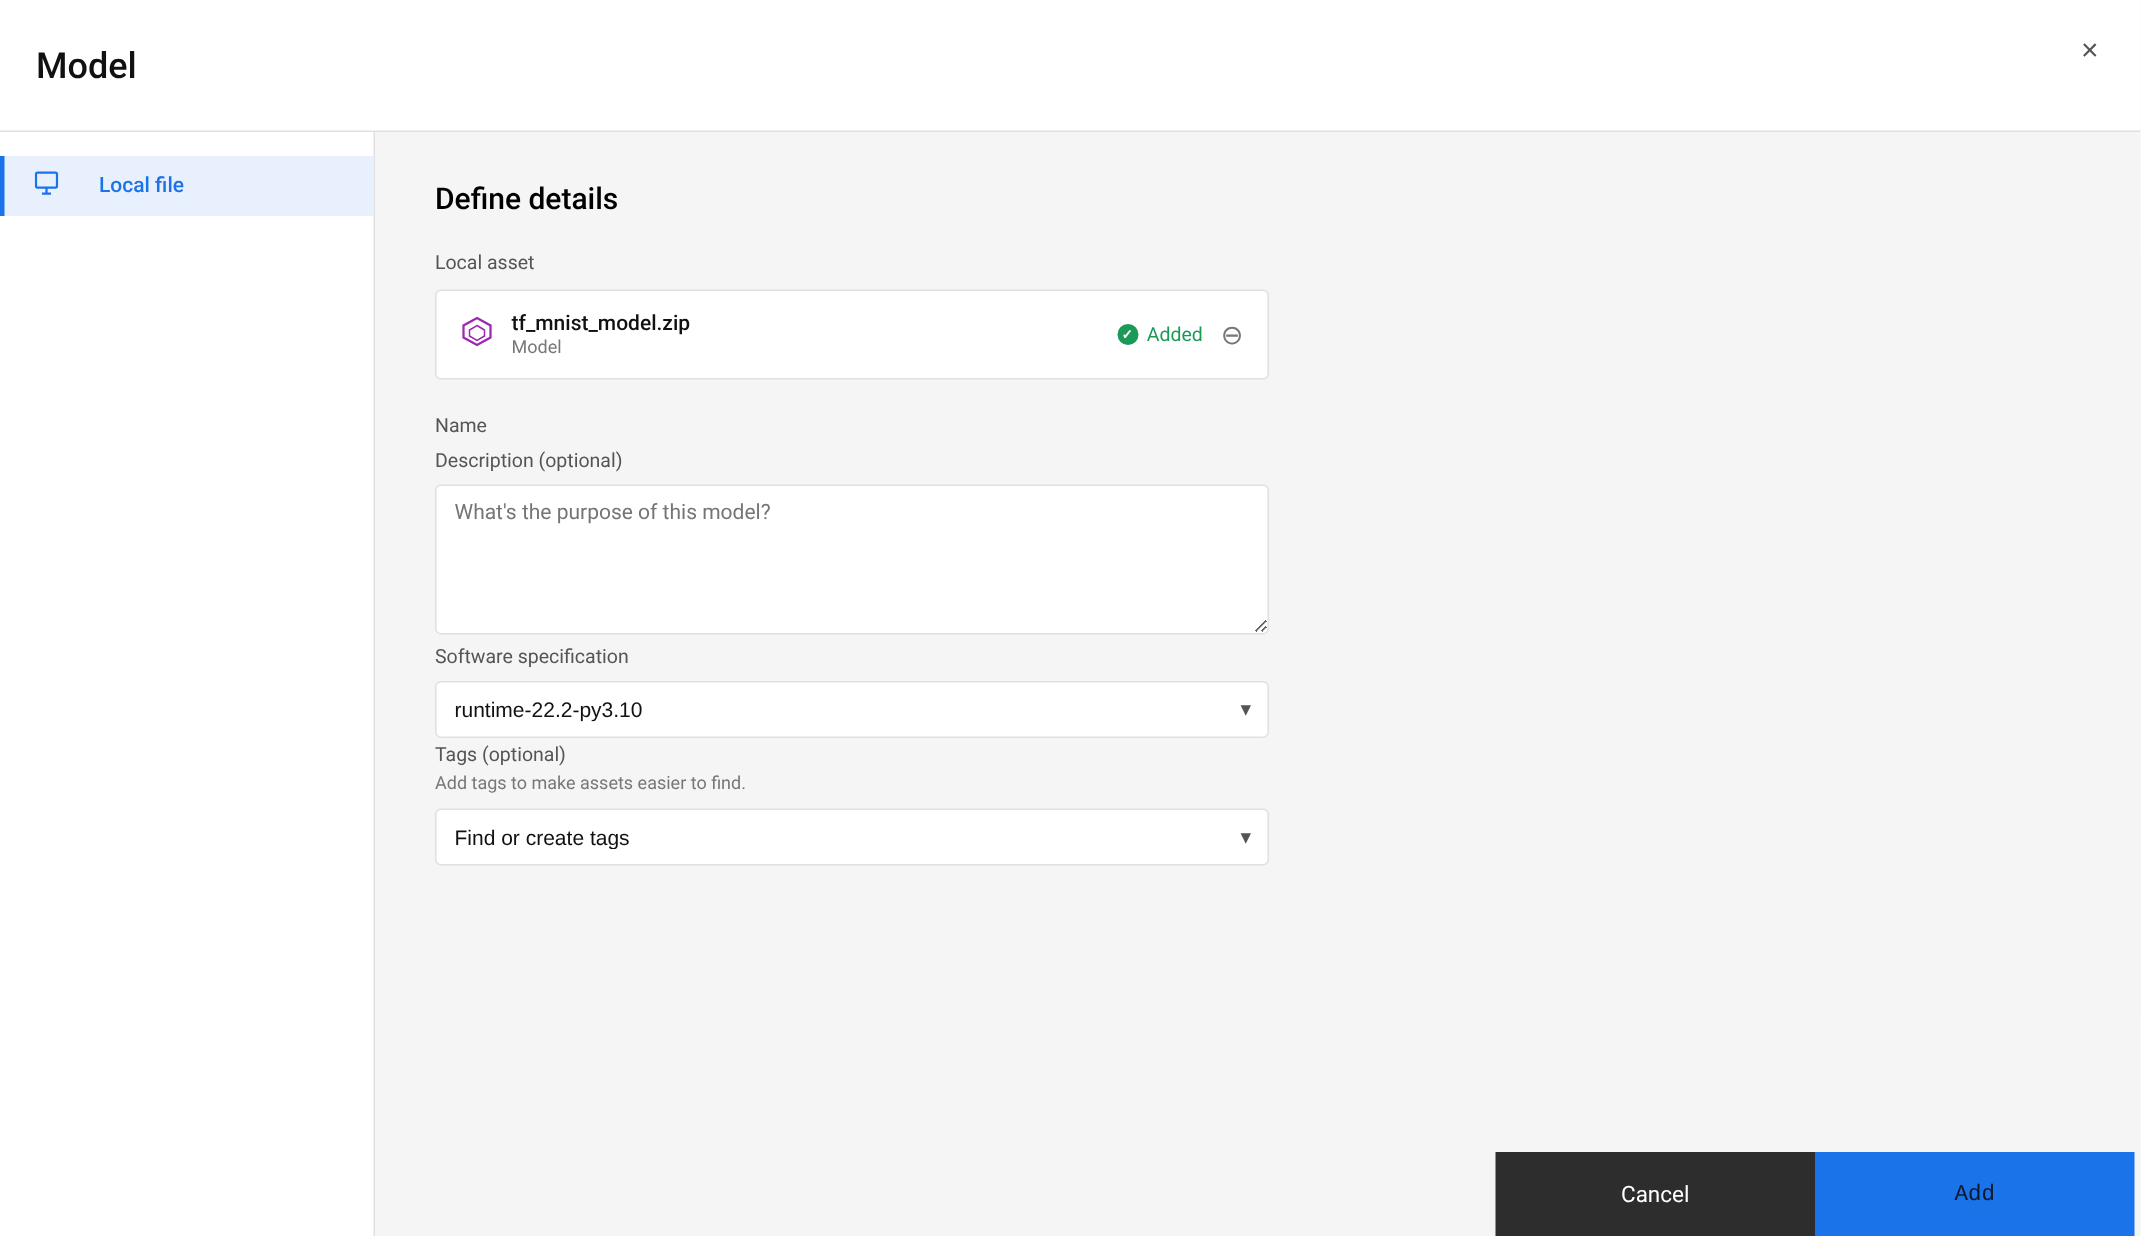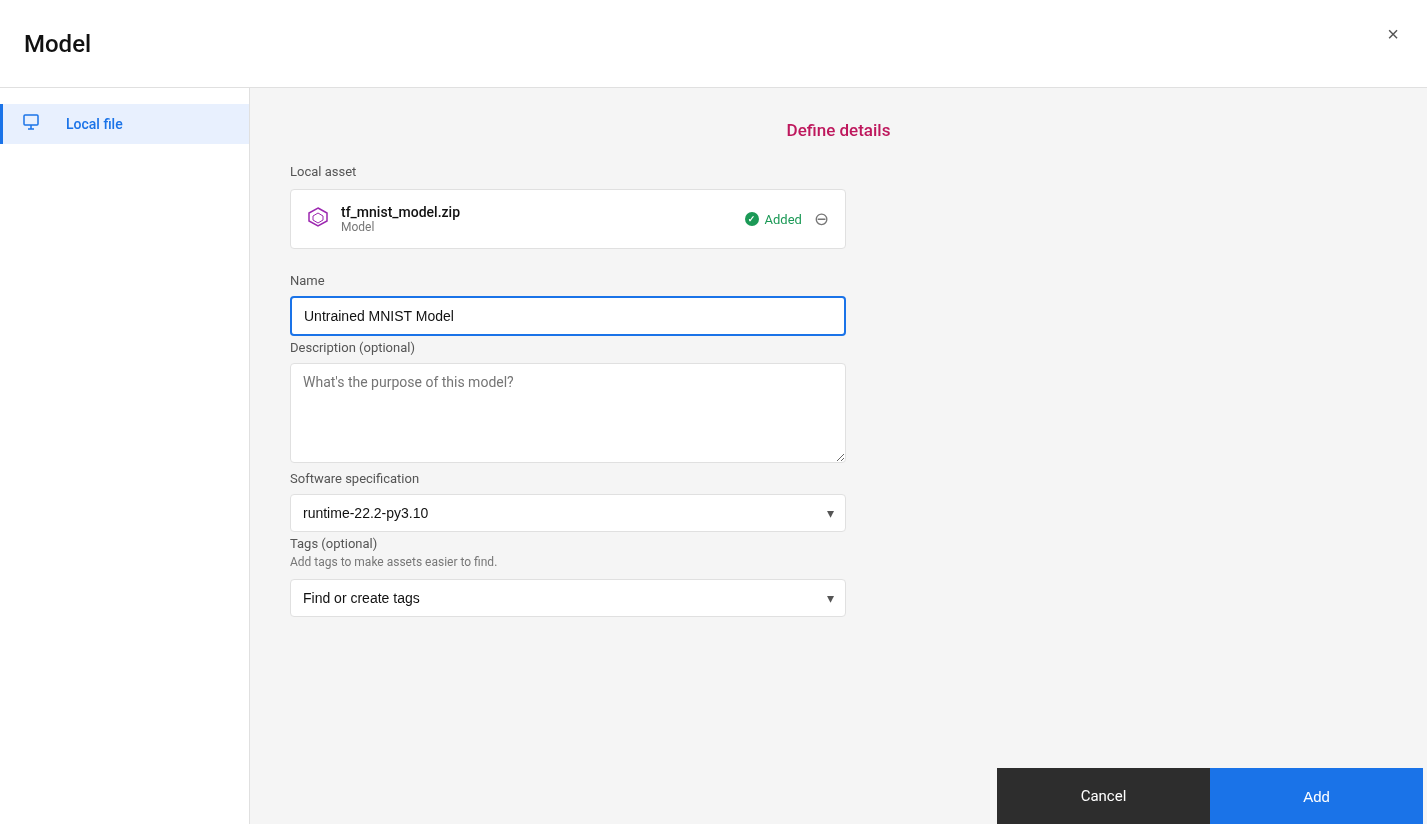--- a/index.html
+++ b/index.html
@@ -92,25 +92,24 @@
 
     
     .main {
       flex: 1;
       background: #f5f5f5;
       padding: 32px 40px;
       overflow-y: auto;
     }
 
     .section-title {
-      font-size: 17px;
+      font-size: 20px;
       font-weight: 500;
-      color: #be185d;
+      color: #000000;
       margin-bottom: 24px;
-      text-align: center;
     }
 
     
     .local-asset-label {
       font-size: 13px;
       color: #555;
       margin-bottom: 10px;
     }
     .asset-card {
       background: #fff;
@@ -256,24 +255,24 @@
       border: none;
       color: #fff;
       font-size: 15px;
       cursor: pointer;
       font-family: inherit;
     }
     .add-btn {
       flex: 1;
       background: #1a73e8;
       border: none;
-      color: #ffffff;
+      color: #0f172a;
       font-size: 15px;
       cursor: pointer;
-      font-family: Liberation Sans, sans-serif;
+      font-family: Liberation Mono, monospace;
     }
   </style>
 </head>
 <body>
 
 <div class="header">
   <span class="header-title">Model</span>
   <button class="close-btn">×</button>
 </div>
 
@@ -309,21 +308,20 @@
       </div>
       <div class="asset-status">
         <div class="asset-status-dot"></div>
         <span>Added</span>
       </div>
       <button class="asset-remove-btn">⊖</button>
     </div>
 
     <div class="field-group">
       <div class="field-label">Name</div>
-      <input class="text-input" type="text" value="Untrained MNIST Model" style="">
     </div>
 
     <div class="field-group">
       <div class="field-label">Description (optional)</div>
       <textarea class="textarea-input" placeholder="What's the purpose of this model?" style=""></textarea>
     </div>
 
     <div class="field-group">
       <div class="field-label">Software specification</div>
       <div class="select-wrapper">

